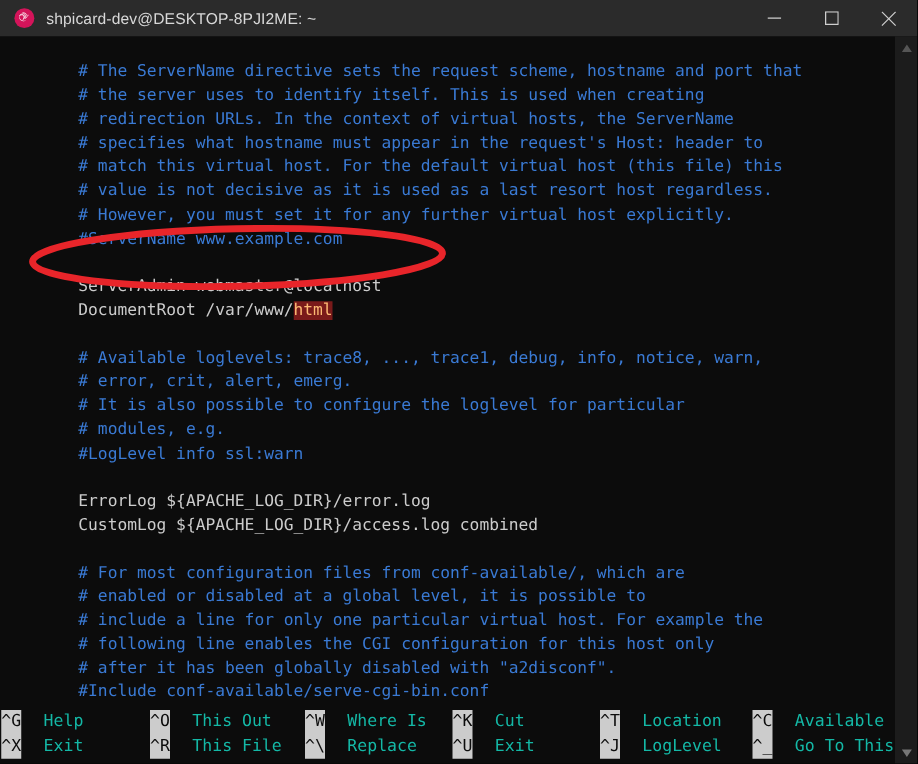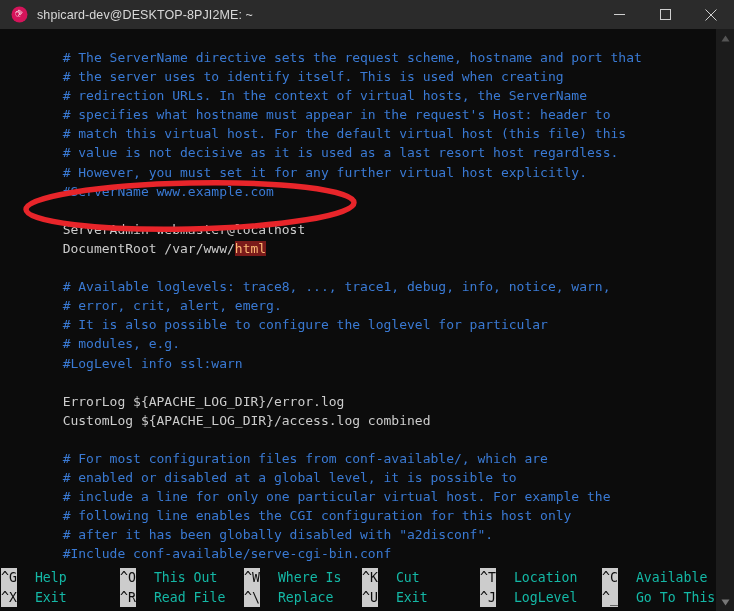--- a/index.html
+++ b/index.html
@@ -226,21 +226,21 @@
       <div class="sc-row">
         <div class="sc-cell c0"><span class="sc-key">^G</span><span class="sc-label">Help</span></div>
         <div class="sc-cell c1"><span class="sc-key">^O</span><span class="sc-label">This Out</span></div>
         <div class="sc-cell c2"><span class="sc-key">^W</span><span class="sc-label">Where Is</span></div>
         <div class="sc-cell c3"><span class="sc-key">^K</span><span class="sc-label">Cut</span></div>
         <div class="sc-cell c4"><span class="sc-key">^T</span><span class="sc-label">Location</span></div>
         <div class="sc-cell c5"><span class="sc-key">^C</span><span class="sc-label">Available</span></div>
       </div>
       <div class="sc-row">
         <div class="sc-cell c0"><span class="sc-key">^X</span><span class="sc-label">Exit</span></div>
-        <div class="sc-cell c1"><span class="sc-key">^R</span><span class="sc-label">Read File</span></div>
+        <div class="sc-cell c1"><span class="sc-key">^R</span><span class="sc-label">This File</span></div>
         <div class="sc-cell c2"><span class="sc-key">^\</span><span class="sc-label">Replace</span></div>
         <div class="sc-cell c3"><span class="sc-key">^U</span><span class="sc-label">Exit</span></div>
         <div class="sc-cell c4"><span class="sc-key">^J</span><span class="sc-label">LogLevel</span></div>
         <div class="sc-cell c5"><span class="sc-key">^_</span><span class="sc-label">Go To This</span></div>
       </div>
     </div>
 
   <div id="scrollbar">
     <div class="sb-arrow" id="sb-up">
       <svg width="9" height="7" viewBox="0 0 9 7">

